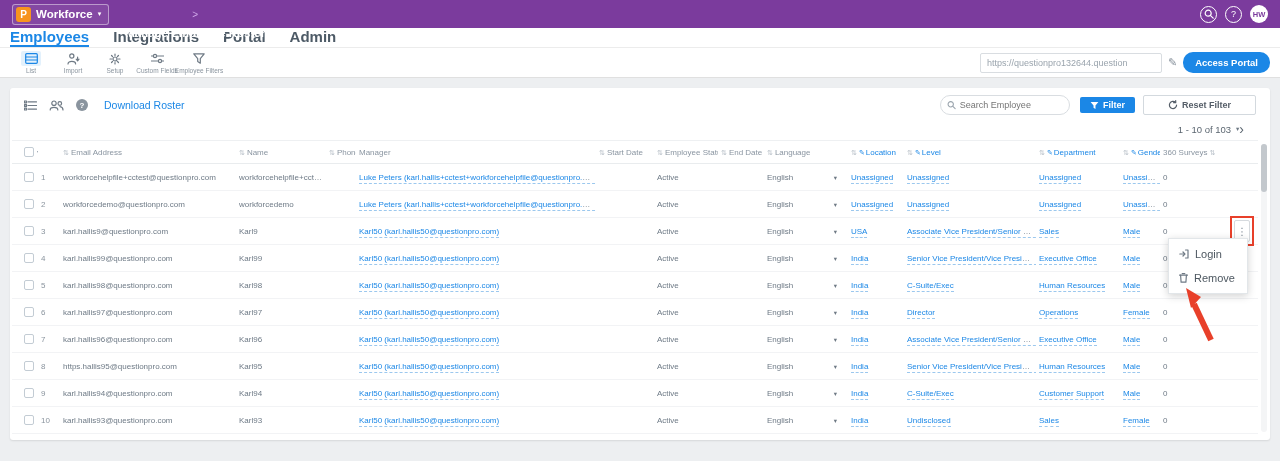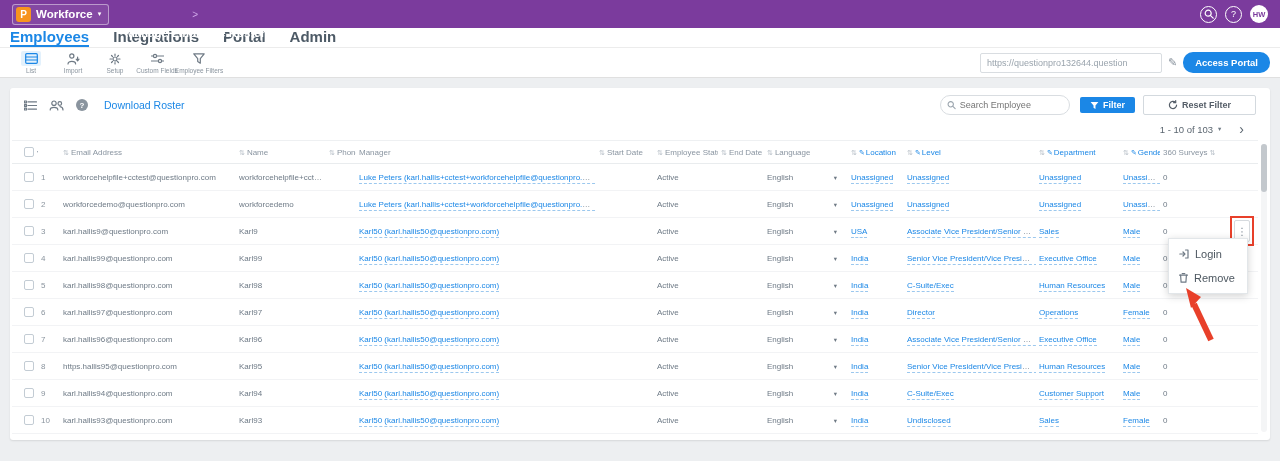--- a/index.html
+++ b/index.html
@@ -58,21 +58,21 @@
   .spacer { flex:1; }
   .searchbox { display:flex; align-items:center; border:1px solid #d9dde1; border-radius:10px;
     height:20px; width:130px; padding:0 6px; gap:4px; color:#9aa4ad; background:#fff; }
   .searchbox input { border:none; outline:none; width:100%; font-size:9px; color:#555; font-family:inherit; }
   .filter-btn { display:flex; align-items:center; gap:4px; background:#1b87e6; color:#fff;
     border:none; border-radius:2px; height:16px; font-size:9px; font-weight:bold; padding:0 10px;
     margin-left:10px; cursor:pointer; }
   .reset-btn { display:flex; align-items:center; gap:4px; background:#fff; color:#555e68;
     border:1px solid #d3d9de; border-radius:2px; height:20px; font-size:9px; font-weight:bold;
     padding:0 24px; margin-left:8px; cursor:pointer; }
-  .pagination { display:flex; justify-content:flex-end; align-items:center; gap:18px;
+  .pagination { display:flex; justify-content:flex-end; align-items:center; 
     padding:0 26px 4px 0; font-size:9.5px; color:#5b6670; height:18px; }
   .pag-range { display:flex; gap:5px; align-items:center; cursor:pointer; }
   .caret2 { font-size:6.5px; color:#6f7a85; }
   .pag-next { font-size:14px; cursor:pointer; line-height:1; color:#5b6670; }
   
   table { width:1246px; margin-left:2px; border-collapse:collapse; table-layout:fixed; }
   th { color:#8a95a1; font-weight:normal; text-align:left; padding:6px 3px; font-size:8px;
     border-bottom:1px solid #e9ecee; border-top:1px solid #eef0f2; white-space:nowrap; overflow:hidden; }
   td { color:#6e7a86; padding:8px 3px; border-bottom:1px solid #f2f3f5; white-space:nowrap;
     overflow:hidden; text-overflow:ellipsis; font-size:8px; line-height:9px; }

